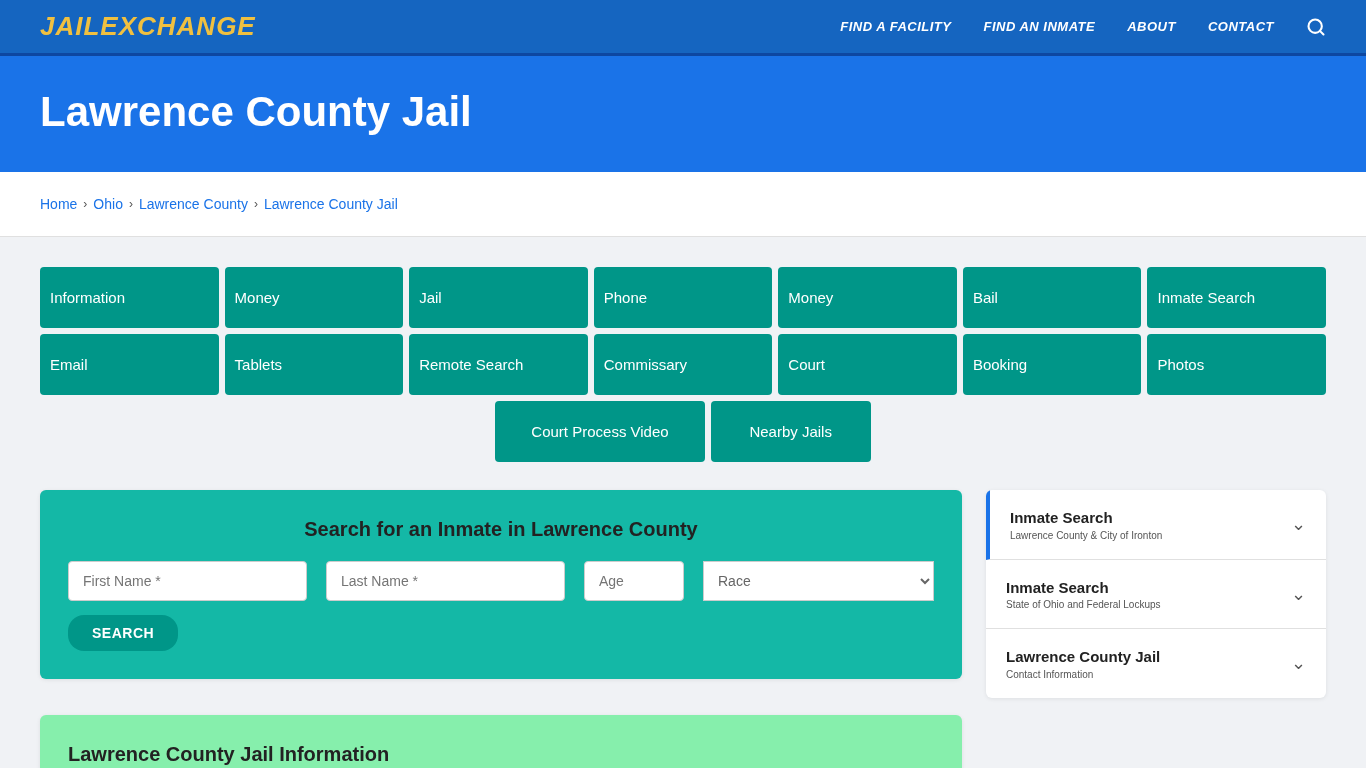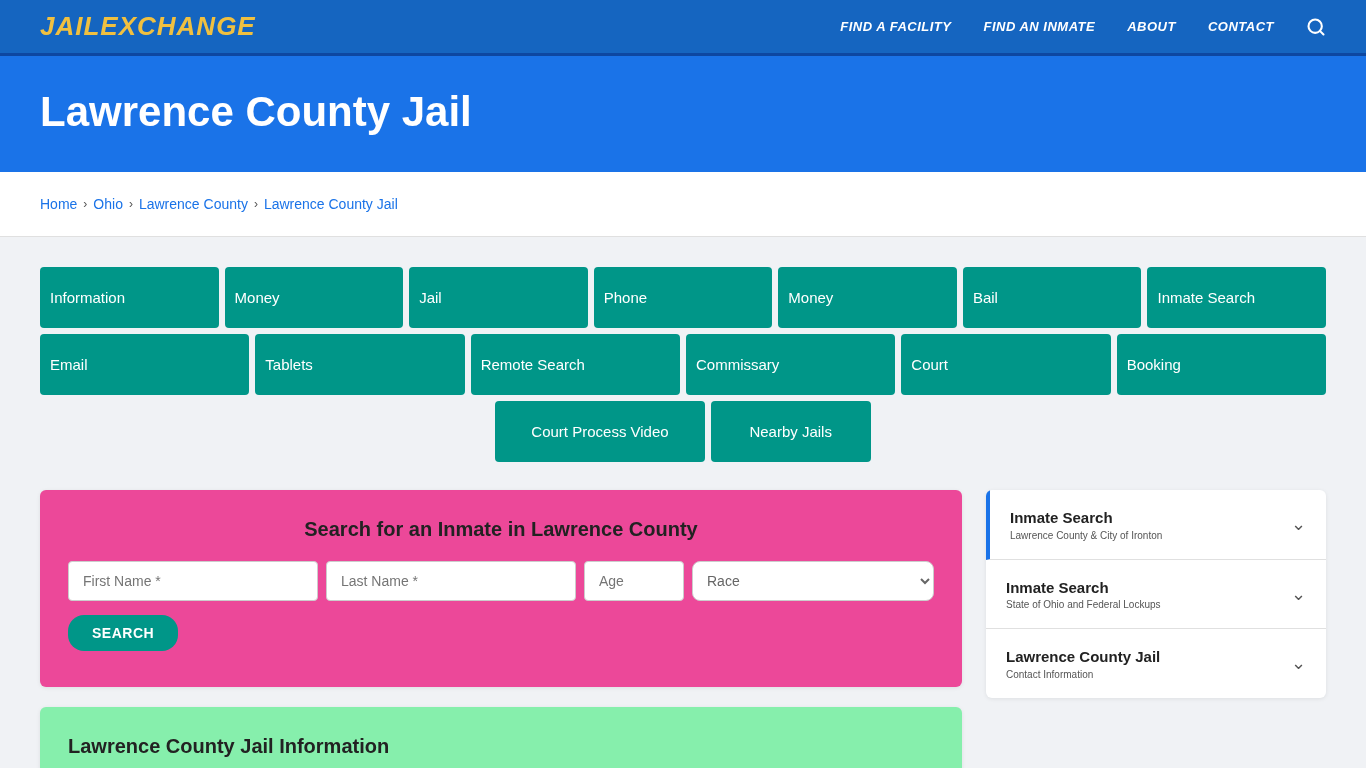--- a/index.html
+++ b/index.html
@@ -145,51 +145,51 @@
       align-items: flex-start;
     }
 
     
     .left-col {
       flex: 1;
       min-width: 0;
     }
 
     .search-box {
-      background: #ec4899;
+      background: #14b8a6;
       border-radius: 6px;
-      padding: 28px 28px 36px;
+      padding: 28px 28px 28px;
       box-shadow: 0 1px 4px rgba(0,0,0,0.08);
-      margin-bottom: 20px;
+      margin-bottom: 36px;
     }
     .search-box-title {
       font-size: 20px;
       font-weight: 700;
       text-align: center;
       margin-bottom: 20px;
       color: #222;
     }
     .search-form-row {
       display: flex;
-      gap: 8px;
+      gap: 19px;
       margin-bottom: 14px;
     }
     .search-input {
       flex: 1;
       border: 1px solid #ccc;
       border-radius: 4px;
       padding: 10px 14px;
       font-size: 14px;
       color: #333;
       outline: none;
     }
     .search-select {
       flex: 1;
       border: 1px solid #ccc;
-      border-radius: 8px;
+      border-radius: 0;
       padding: 10px 10px;
       font-size: 14px;
       color: #666;
       outline: none;
       background: white;
     }
     .search-btn {
       background: #009688;
       color: white;
       border: none;
@@ -305,20 +305,21 @@
       <button class="nav-btn">Bail</button>
       <button class="nav-btn">Inmate Search</button>
     </div>
     <div class="buttons-row">
       <button class="nav-btn">Email</button>
       <button class="nav-btn">Tablets</button>
       <button class="nav-btn">Remote Search</button>
       <button class="nav-btn">Commissary</button>
       <button class="nav-btn">Court</button>
       <button class="nav-btn">Booking</button>
+      <button class="nav-btn">Photos</button>
     </div>
     <div class="buttons-row-center">
       <button class="nav-btn-fixed">Court Process Video</button>
       <button class="nav-btn-fixed">Nearby Jails</button>
     </div>
   </div>
 
   <div class="two-col">
 
     <div class="left-col">

